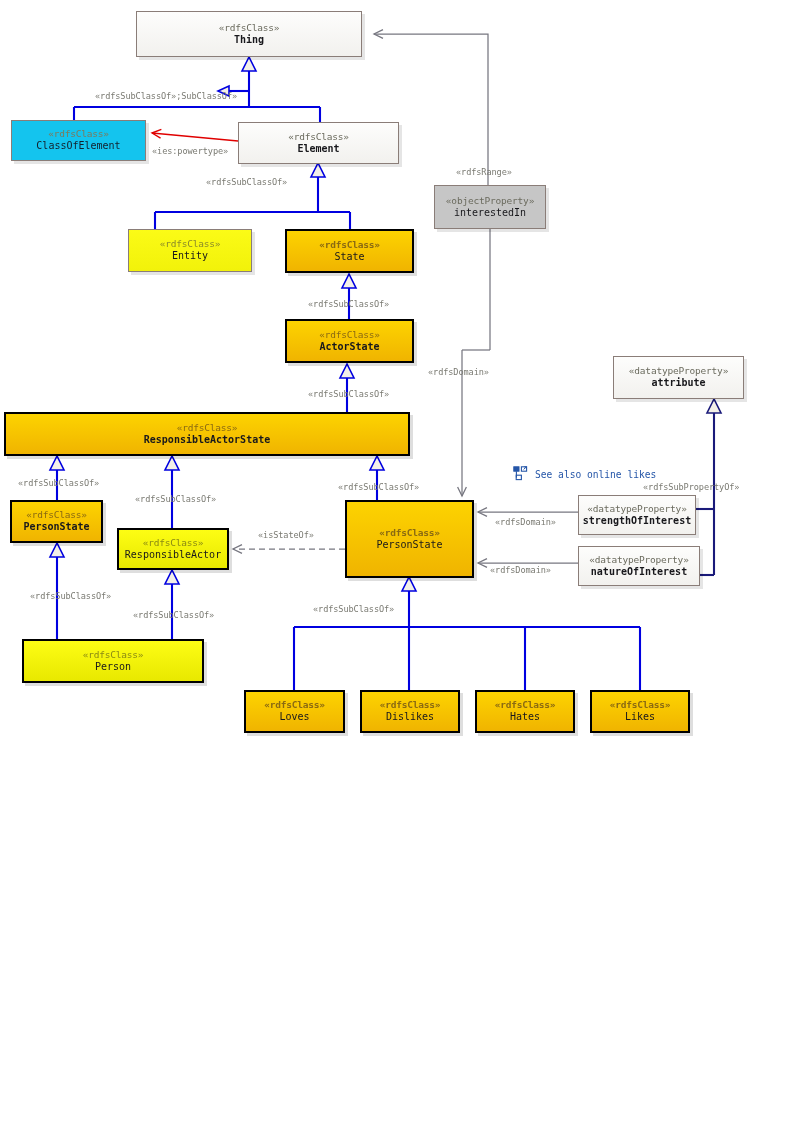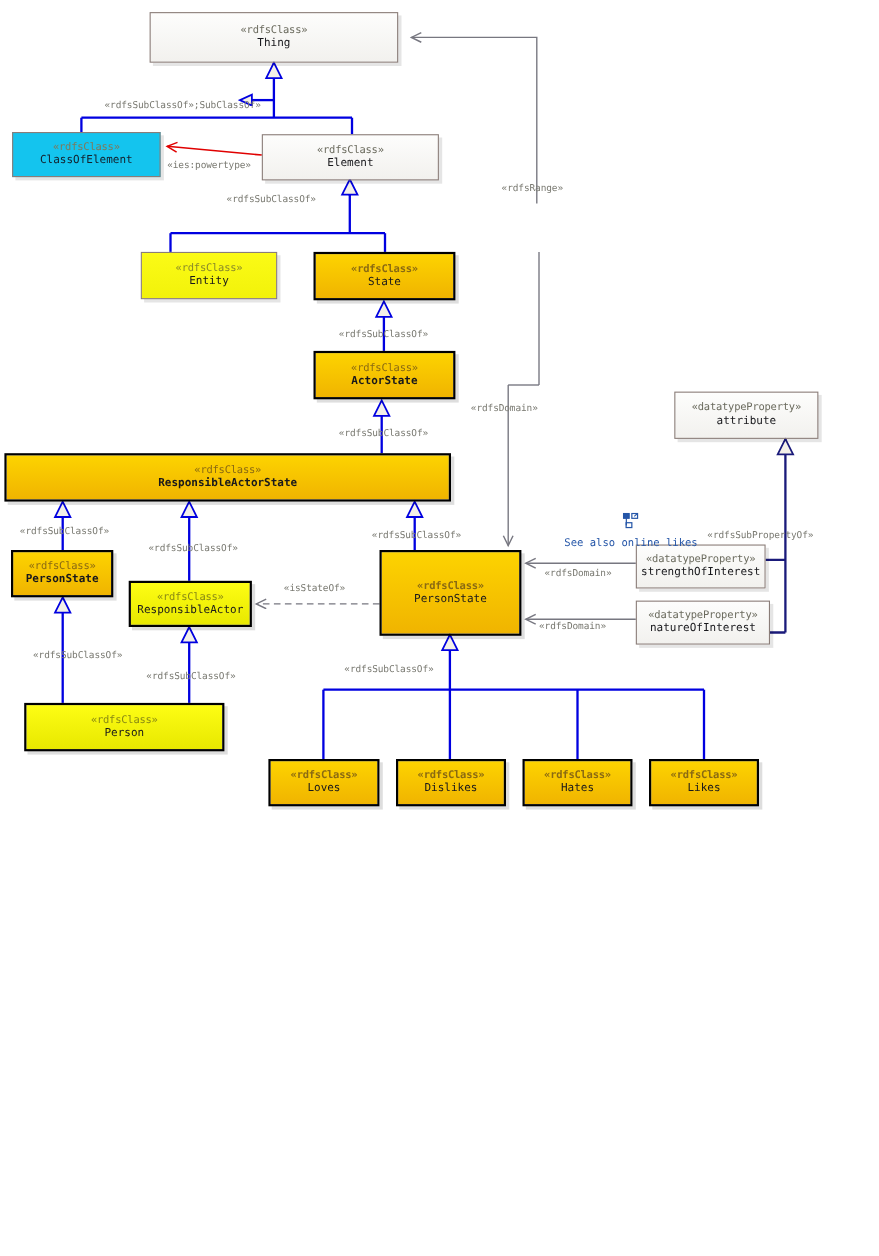--- a/index.html
+++ b/index.html
@@ -50,21 +50,21 @@
     font-size: 10px;
     color: #18181c;
     white-space: nowrap;
   }
   
   .n-plain {
     background: linear-gradient(180deg,#fdfdfc 0%, #f2f1ee 100%);
     border: 1.6px solid #8a7d78;
     box-shadow: 3px 3px 0 rgba(0,0,0,0.10);
   }
-  .n-plain .nm { font-weight: normal; }
+  .n-plain .nm { font-weight: bold; }
 
   .n-gray {
     background: #c6c6c6;
     border: 1.6px solid #8a7d78;
     box-shadow: 3px 3px 0 rgba(0,0,0,0.10);
   }
   .n-gray .stereo { color: #6b6b5e; }
 
   .n-cyan {
     background: #14c4ee;
@@ -233,20 +233,24 @@
   <div class="node n-cyan" style="left:11px; top:120px; width:135px; height:41px;">
     <div class="stereo">«rdfsClass»</div>
     <div class="nm">ClassOfElement</div>
   </div>
 
   <div class="node n-plain" style="left:238px; top:122px; width:161px; height:42px;">
     <div class="stereo">«rdfsClass»</div>
     <div class="nm">Element</div>
   </div>
 
+  <div class="node n-gray" style="left:434px; top:185px; width:112px; height:44px;">
+    <div class="stereo">«objectProperty»</div>
+    <div class="nm">interestedIn</div>
+  </div>
 
   <div class="node n-yellow" style="left:128px; top:229px; width:124px; height:43px;">
     <div class="stereo">«rdfsClass»</div>
     <div class="nm">Entity</div>
   </div>
 
   <div class="node n-gold" style="left:285px; top:229px; width:129px; height:44px;">
     <div class="stereo">«rdfsClass»</div>
     <div class="nm">State</div>
   </div>
@@ -327,21 +331,21 @@
   <div class="elabel" style="left:18px;  top:479px;">«rdfsSubClassOf»</div>
   <div class="elabel" style="left:135px; top:495px;">«rdfsSubClassOf»</div>
   <div class="elabel" style="left:338px; top:483px;">«rdfsSubClassOf»</div>
   <div class="elabel" style="left:495px; top:518px;">«rdfsDomain»</div>
   <div class="elabel" style="left:258px; top:531px;">«isStateOf»</div>
   <div class="elabel" style="left:490px; top:566px;">«rdfsDomain»</div>
   <div class="elabel" style="left:30px;  top:592px;">«rdfsSubClassOf»</div>
   <div class="elabel" style="left:133px; top:611px;">«rdfsSubClassOf»</div>
   <div class="elabel" style="left:313px; top:605px;">«rdfsSubClassOf»</div>
 
-  <div class="notelink" style="left:513px; top:466px;flex-direction:column;">
+  <div class="notelink" style="left:513px; top:466px;">
     <svg width="16" height="16" viewBox="0 0 16 16" xmlns="http://www.w3.org/2000/svg">
       <rect x="0.8" y="0.8" width="5.2" height="4.4" fill="#2556a8" stroke="#2556a8" stroke-width="1"></rect>
       <rect x="8.4" y="0.8" width="5.2" height="4.4" fill="none" stroke="#2556a8" stroke-width="1.1"></rect>
       <path d="M10.6,3.4 L13.4,0.9" stroke="#2556a8" stroke-width="1"></path>
       <path d="M11.4,0.9 L13.5,0.9 L13.5,2.9" fill="none" stroke="#2556a8" stroke-width="1"></path>
       <rect x="3.2" y="9.2" width="5.2" height="4.4" fill="none" stroke="#2556a8" stroke-width="1.1"></rect>
       <path d="M3.4,5.2 L3.4,11.4" stroke="#2556a8" stroke-width="1.1" fill="none"></path>
       <path d="M3.4,11.4 L3.2,11.4" stroke="#2556a8" stroke-width="1.1"></path>
     </svg>
     <span class="lk-text">See also online likes</span>

